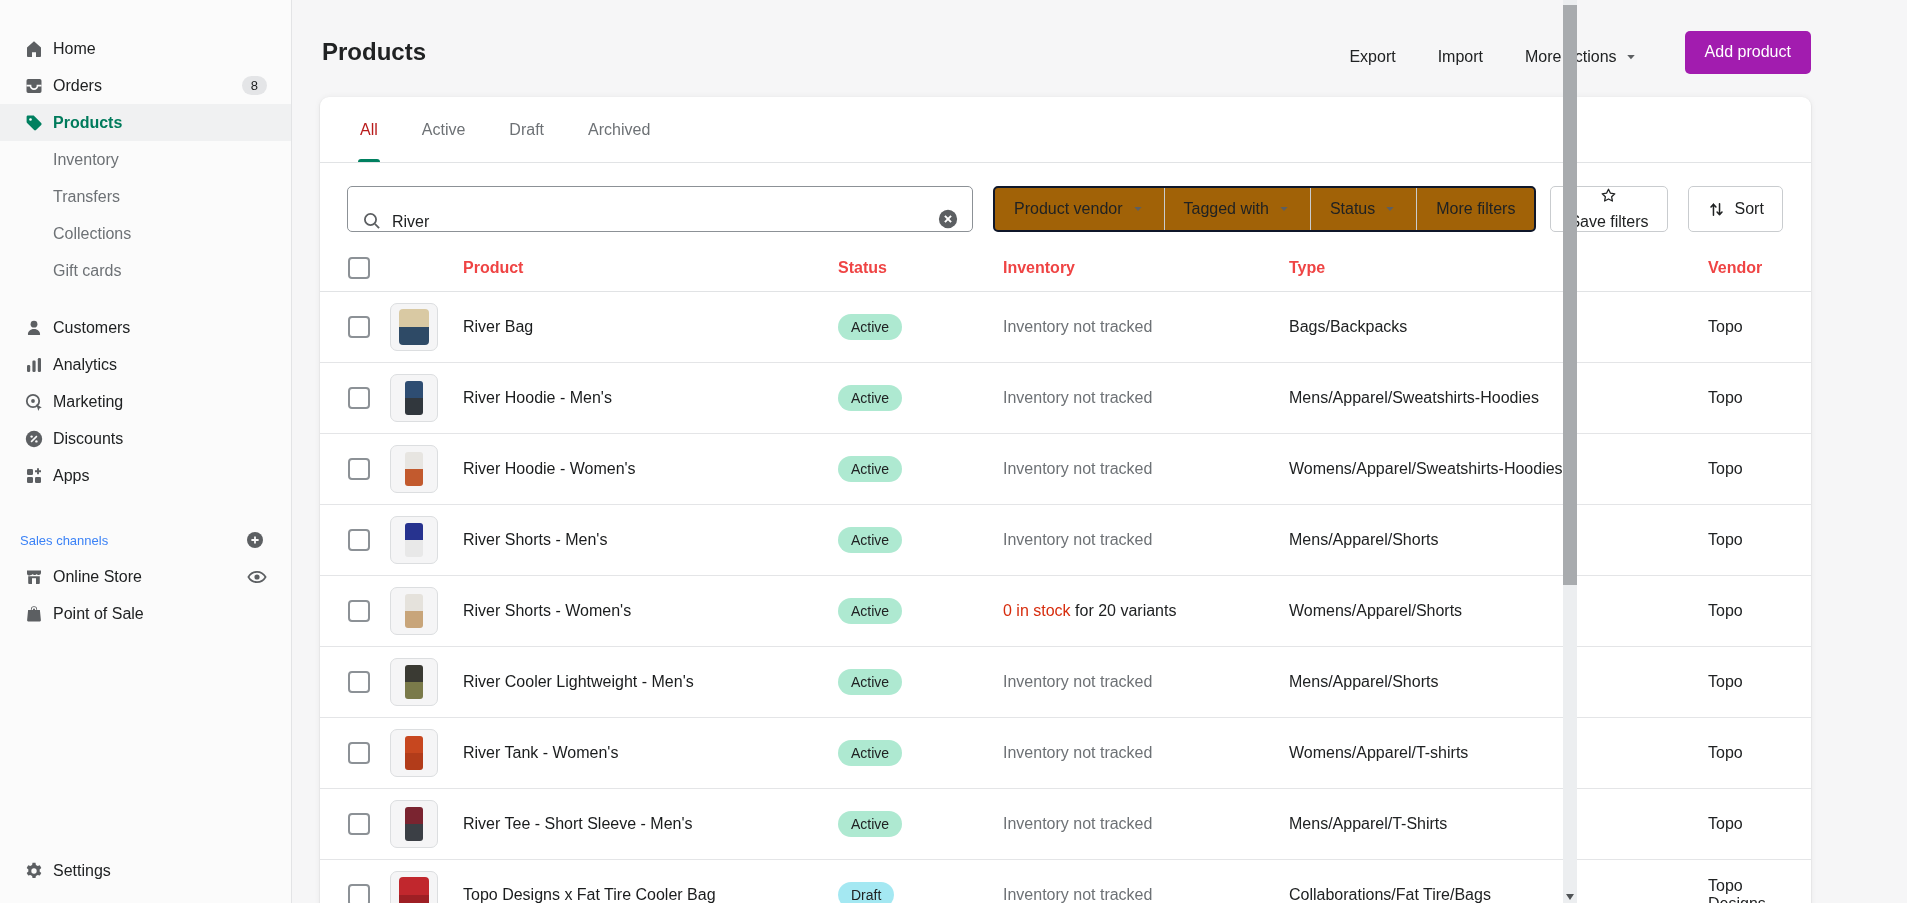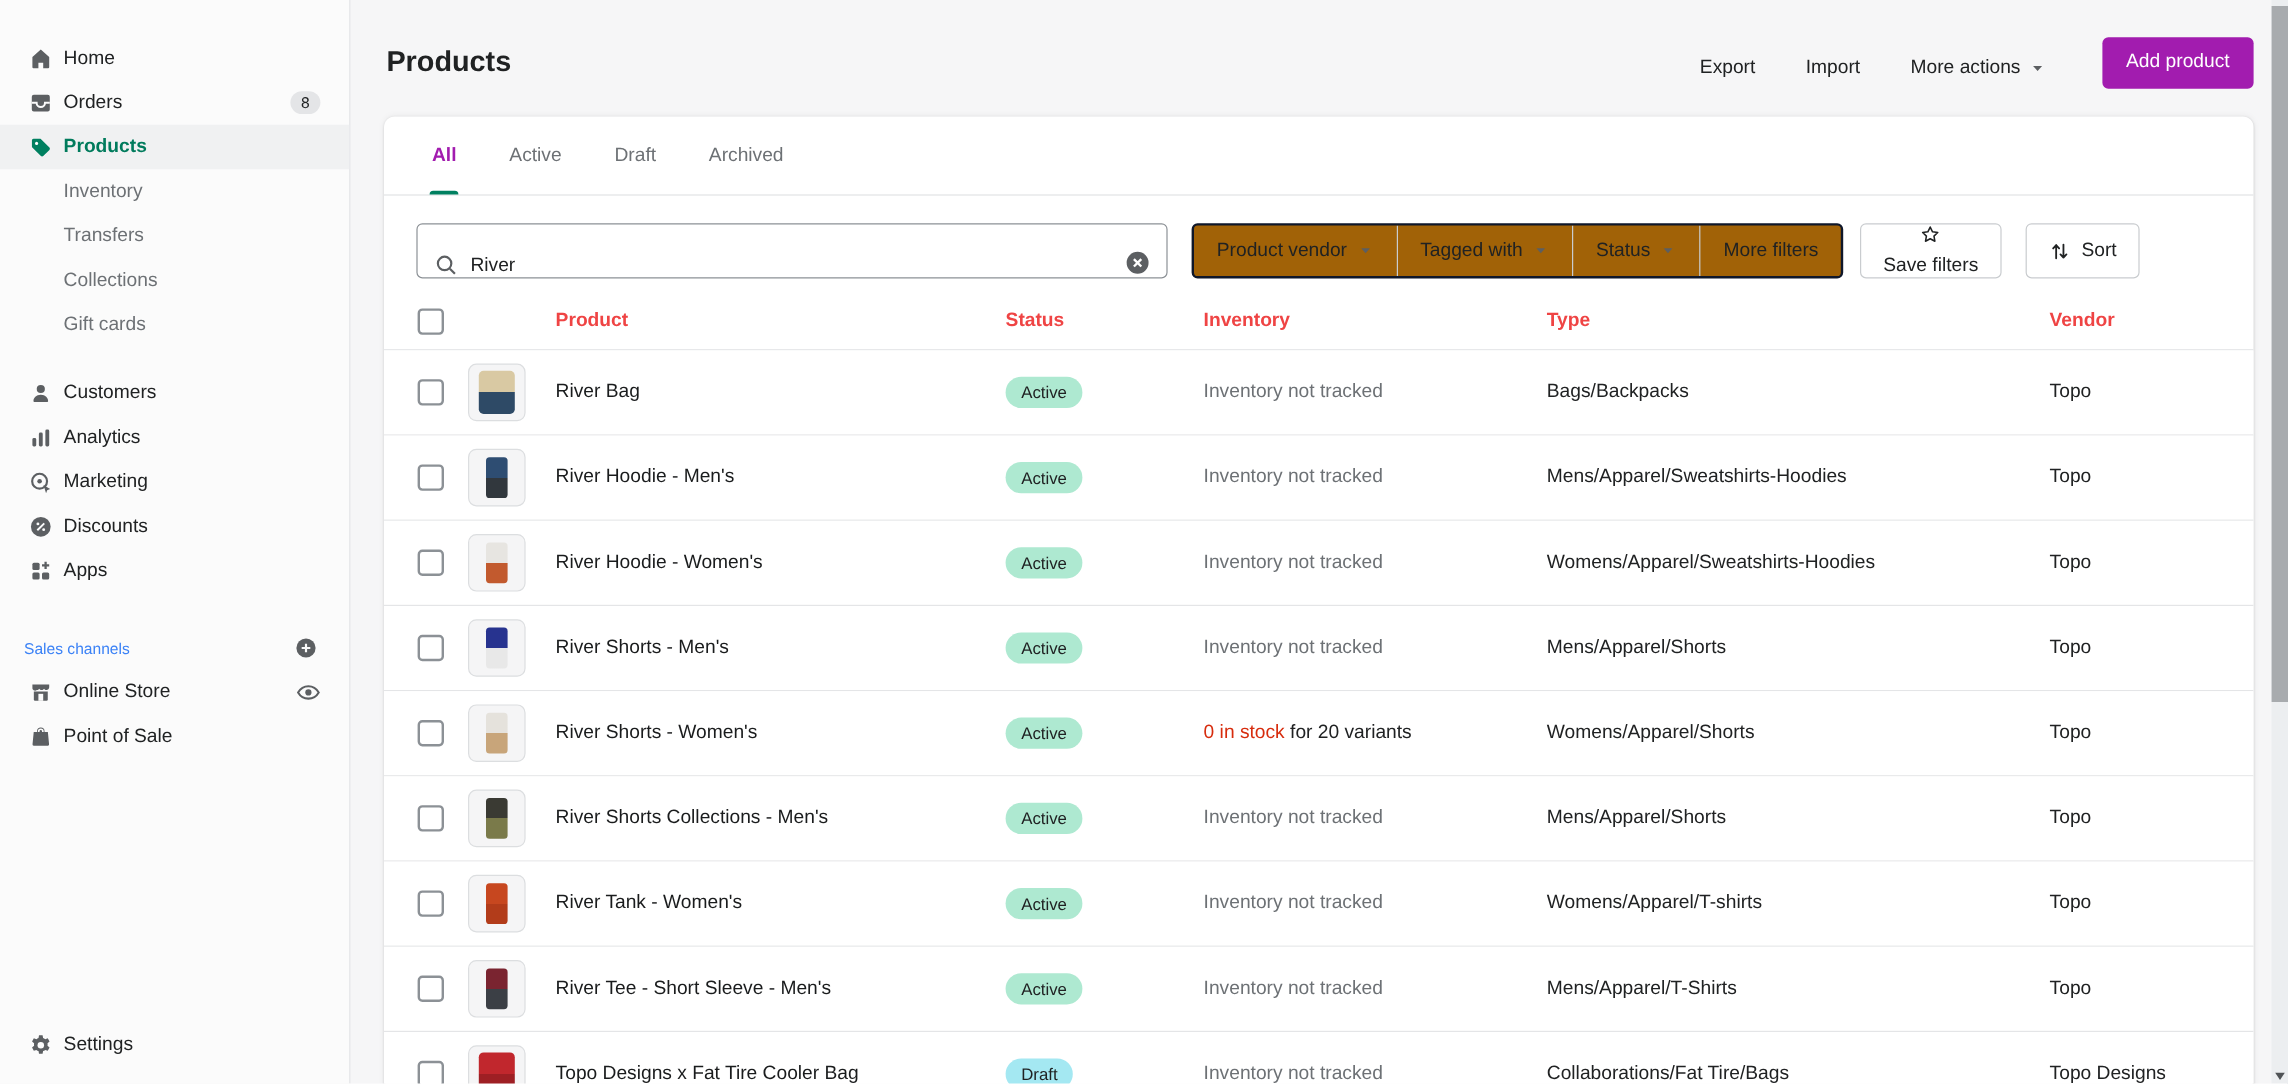--- a/index.html
+++ b/index.html
@@ -1,18 +1,18 @@
 <!DOCTYPE html>
 <html><head>
 <meta charset="utf-8">
 <style>
   * { margin:0; padding:0; box-sizing:border-box; }
   html,body { width:1907px; height:903px; overflow:hidden; }
   body { font-family:"Liberation Sans", sans-serif; color:#202223; background:#f6f6f7; }
-  .page { position:relative; width:1907px; height:903px; display:flex; }
+  .page { position:relative; width:1577px; height:903px; display:flex; }
 
   
   .sidebar { position:relative; width:292px; height:100%; background:#fbfbfb; border-right:1px solid #e3e4e6; flex:none; padding-top:30px; }
   .nav-item { display:flex; align-items:center; height:37px; padding:0 24px; cursor:pointer; }
   .nav-item .nicon { width:20px; height:20px; margin-right:9px; flex:none; display:flex; align-items:center; justify-content:center; }
   .nav-item .nicon svg { width:20px; height:20px; fill:#5c5f62; }
   .nav-item .nlabel { font-size:16px; color:#202223; white-space:nowrap; }
   .nav-item.sub { padding-left:53px; }
   .nav-item.sub .nlabel { color:#6d7175; }
   .nav-item.active { background:#f0f1f2; }
@@ -32,21 +32,21 @@
   .page-title { font-size:24px; font-weight:700; color:#202223; }
   .header-actions { display:flex; align-items:flex-end; gap:14px; }
   .btn-plain { background:none; border:none; font-family:inherit; font-size:16px; color:#202223; padding:8px 14px; cursor:pointer; display:flex; align-items:center; gap:6px; }
   .btn-plain svg { width:16px; height:16px; fill:#5c5f62; }
   .btn-primary { background:#a21caf; color:#ffffff; border:none; border-radius:5px; font-family:inherit; font-size:16px; font-weight:400; padding:0 20px; height:43px; margin-left:18px; cursor:pointer; }
 
   
   .card { margin-top:23px; background:#ffffff; border-radius:9px; box-shadow:0 0 6px rgba(23,24,24,.06), 0 1px 2px rgba(0,0,0,.14); height:820px; overflow:hidden; }
   .tabs { display:flex; align-items:stretch; height:66px; border-bottom:1px solid #e1e3e5; padding:0 18px; }
   .tab { display:flex; align-items:center; margin:0 20px; padding:0 2px; font-size:16px; color:#6d7175; cursor:pointer; position:relative; }
-  .tab.active { color:#a21caf; font-weight:700; }
+  .tab.active { color:#b91c1c; font-weight:400; }
   .tab.active::after { content:""; position:absolute; left:0; right:0; bottom:0; height:3px; background:#008060; border-radius:3px 3px 0 0; }
 
   
   .controls { display:flex; align-items:center; padding:23px 28px 13px 27px; gap:20px; }
   .searchbox { width:626px; height:46px; border:1px solid #8c9196; border-radius:5px; display:flex; align-items:flex-end; padding:0 12px 0 14px; background:#fff; flex:none; }
   .searchbox svg.mag { width:20px; height:20px; flex:none; }
   .searchbox input { flex:1; border:none; outline:none; font-family:inherit; font-size:16px; color:#202223; margin-left:10px; background:transparent; }
   .clear-btn { border:none; background:none; width:24px; height:24px; padding:0; cursor:pointer; flex:none; display:flex; align-items:center; justify-content:center; }
   .clear-btn svg { width:22px; height:22px; }
   .fgroup { display:flex; height:46px; border:2px solid #0f172a; border-radius:5px; overflow:hidden; background:#a16207; }
@@ -375,21 +375,21 @@
           <span class="cell"><span class="warn">0 in stock</span> <span>for 20 variants</span></span>
           <span class="cell">Womens/Apparel/Shorts</span>
           <span class="cell">Topo</span>
         </div>
 
         <div class="grid-row trow">
           <span class="cb"></span>
           <span class="thumb">
               <i class="fig" style="background: linear-gradient(rgb(58, 58, 51) 0%, rgb(58, 58, 51) 50%, rgb(122, 122, 74) 50%, rgb(122, 122, 74) 100%);"></i>
             </span>
-          <span class="pname">River Shorts Collections - Men's</span>
+          <span class="pname">River Cooler Lightweight - Men's</span>
           <span><span class="chip chip-success">Active</span></span>
           <span class="cell muted">Inventory not tracked</span>
           <span class="cell">Mens/Apparel/Shorts</span>
           <span class="cell">Topo</span>
         </div>
 
         <div class="grid-row trow">
           <span class="cb"></span>
           <span class="thumb">
               <i class="fig" style="background: linear-gradient(rgb(199, 71, 31) 0%, rgb(199, 71, 31) 50%, rgb(178, 60, 26) 50%, rgb(178, 60, 26) 100%);"></i>

